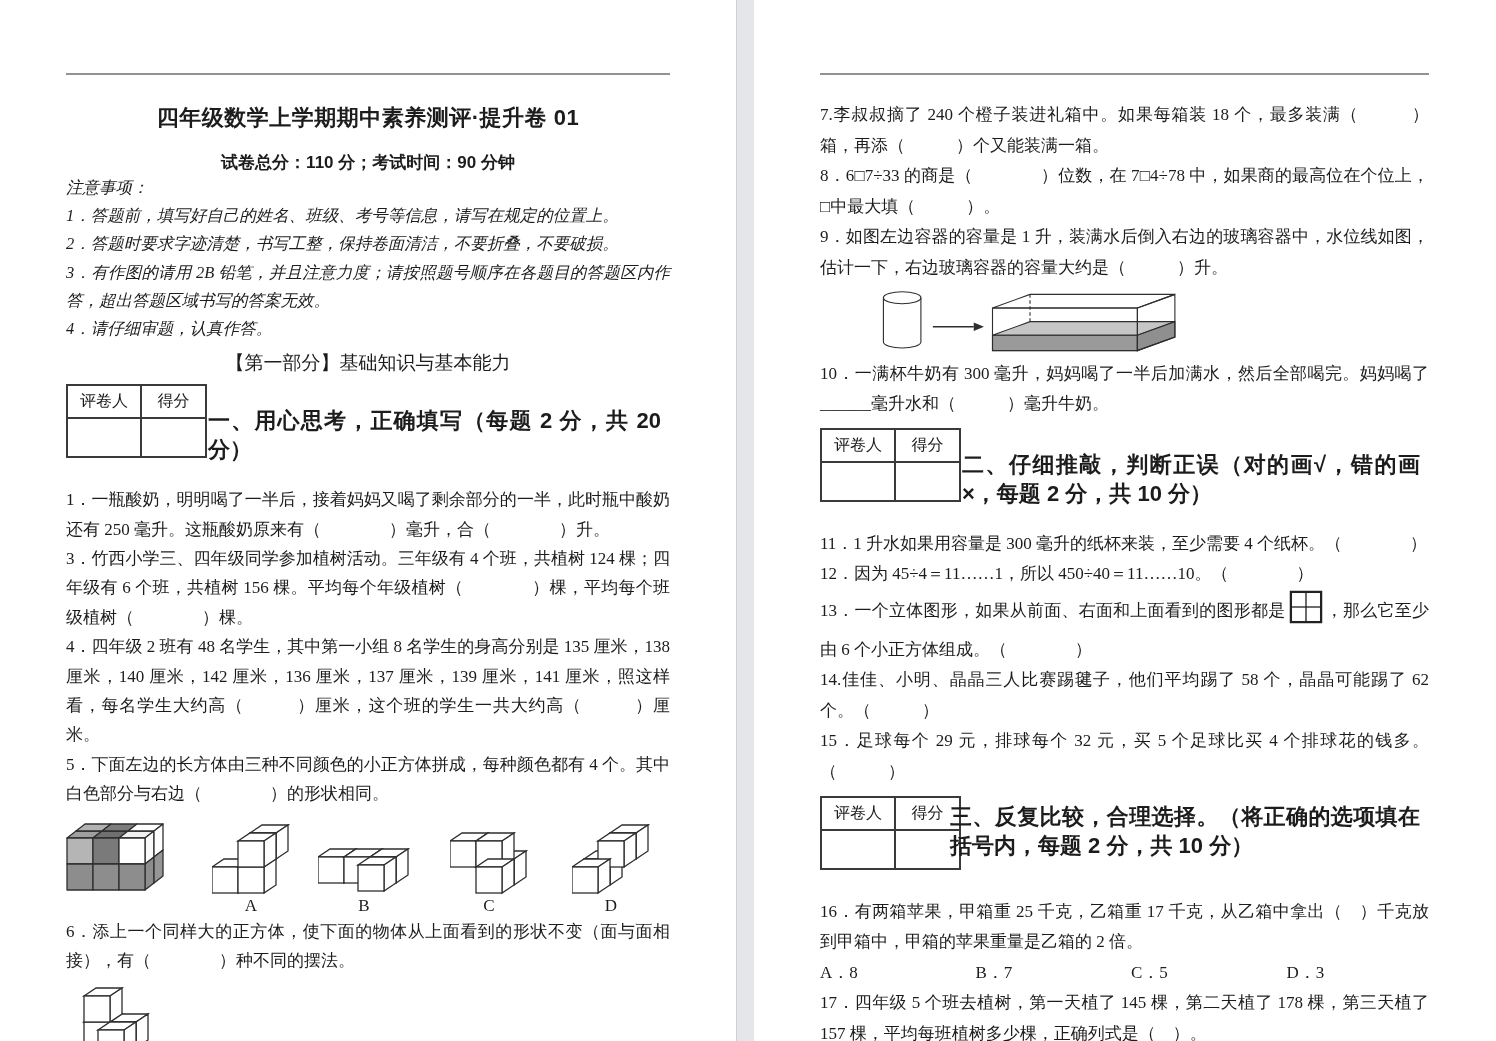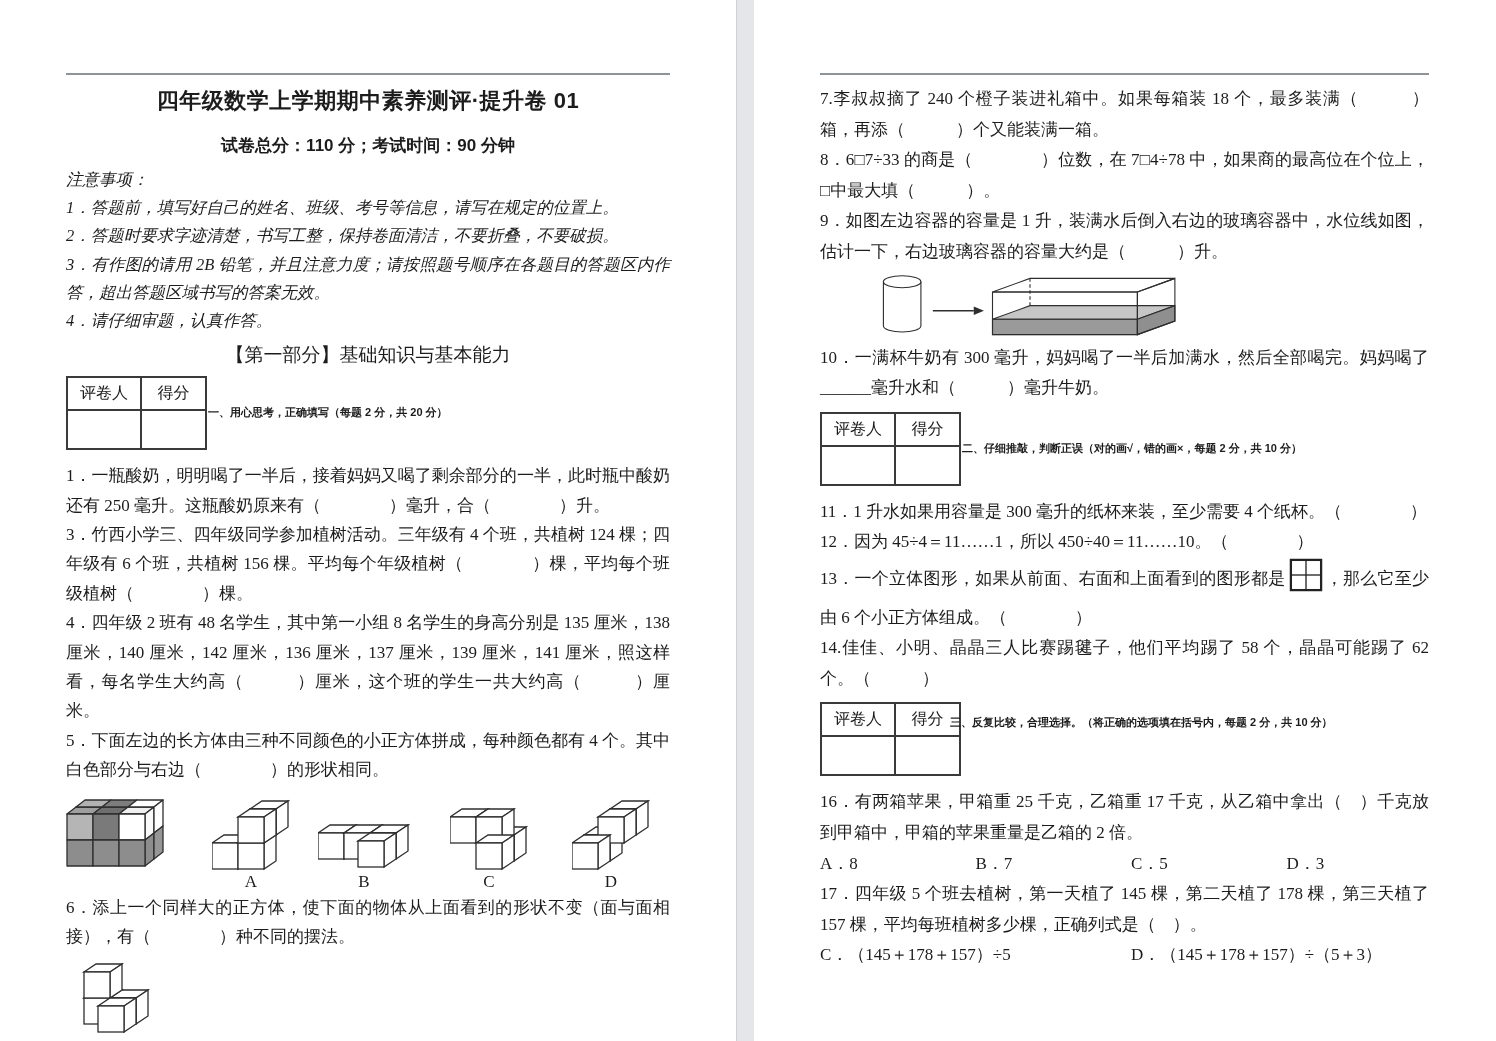--- a/index.html
+++ b/index.html
@@ -14,21 +14,21 @@
   #page2 { left:754px; width:742px; }
   .gutter {
     position:absolute; top:0; left:736px; width:18px; height:1041px;
     background:var(--gutter-color,#e4e6e9);
     border-left:1px solid #cdd0d4; border-right:1px solid #cdd0d4;
   }
   .page-inner { padding:0 67px 0 66px; }
   .top-rule { margin-top:73px; border-top:2px solid #8f9296; height:0; }
 
   .doc-title {
-    margin-top:12px; text-align:center;
+    margin-top:29px; text-align:center;
     font-family:"Liberation Sans", sans-serif; font-weight:bold;
     font-size:22px; line-height:28px; letter-spacing:0.5px;
   }
   .doc-subtitle {
     margin-top:20px; text-align:center;
     font-family:"Liberation Sans", sans-serif; font-weight:bold;
     font-size:17px; line-height:22px;
   }
   .notice { font-size:16.5px; line-height:28.2px; font-style:italic; }
   .notice p { margin:0; text-align:justify; }
@@ -46,27 +46,27 @@
   table.grader td {
     border:2px solid #3a3a3a; text-align:center; vertical-align:middle;
     padding:0;
   }
   table.grader tr.hd td { width:63px; height:31px; }
   table.grader tr.hd td:first-child { width:72px; }
   table.grader tr.bd td { height:37px; }
   .sec-title {
     position:absolute; left:142px; top:22px; right:9px;
     font-family:"Liberation Sans", sans-serif; font-weight:bold;
-    font-size:11px; line-height:29px; text-align:justify;
+    font-size:22px; line-height:29px; text-align:justify;
   }
   #sec3-block .sec-title { left:130px; top:6px; }
 
   .q { font-size:17px; line-height:29.4px; margin:0; text-align:justify; }
   #page2 .q { line-height:30.6px; }
-  .q-first { margin-top:9px; }
+  .q-first { margin-top:25px; }
 
   .fig-row {
     display:flex; align-items:flex-end; margin:6px 0 2px 0; gap:0;
     height:100px;
   }
   .fig-item { text-align:center; }
   .fig-label { font-size:17px; margin-top:2px; line-height:18px; }
 
   .inline-fig { display:inline-block; vertical-align:middle; margin:0 3px; }
   .opt-row { display:flex; font-size:17px; line-height:30.6px;gap:13px; }
@@ -92,21 +92,21 @@
   </defs>
 </svg>
 
 <div class="page" id="page1">
   <div class="page-inner">
     <div class="top-rule"></div>
 
     <div class="doc-title">四年级数学上学期期中素养测评·提升卷 01</div>
     <div class="doc-subtitle">试卷总分：110 分；考试时间：90 分钟</div>
 
-    <div class="notice" style="margin-top:9px">
+    <div class="notice" style="">
       <p>注意事项：</p>
       <p>1．答题前，填写好自己的姓名、班级、考号等信息，请写在规定的位置上。</p>
       <p>2．答题时要求字迹清楚，书写工整，保持卷面清洁，不要折叠，不要破损。</p>
       <p>3．有作图的请用 2B 铅笔，并且注意力度；请按照题号顺序在各题目的答题区内作答，超出答题区域书写的答案无效。</p>
       <p>4．请仔细审题，认真作答。</p>
     </div>
 
     <div class="part-heading">【第一部分】基础知识与基本能力</div>
 
     <div class="grader-block">
@@ -265,20 +265,21 @@
     <p class="q q-first">11．1 升水如果用容量是 300 毫升的纸杯来装，至少需要 4 个纸杯。（　　　　）</p>
     <p class="q">12．因为 45÷4＝11……1，所以 450÷40＝11……10。（　　　　）</p>
     <p class="q">
       <span>13．一个立体图形，如果从前面、右面和上面看到的图形都是</span><span class="inline-fig"><svg width="34" height="34" viewBox="0 0 36 36">
             <rect x="2" y="2" width="32" height="32" fill="#ffffff" stroke="#222" stroke-width="2.4"></rect>
             <line x1="18" y1="2" x2="18" y2="34" stroke="#222" stroke-width="1.4"></line>
             <line x1="2" y1="18" x2="34" y2="18" stroke="#222" stroke-width="1.4"></line>
           </svg></span><span>，那么它至少由 6 个小正方体组成。（　　　　）</span>
     </p>
     <p class="q">14.佳佳、小明、晶晶三人比赛踢毽子，他们平均踢了 58 个，晶晶可能踢了 62 个。（　　　）</p>
+    <p class="q">15．足球每个 29 元，排球每个 32 元，买 5 个足球比买 4 个排球花的钱多。（　　　）</p>
 
     <div class="grader-block" id="sec3-block">
       <table class="grader">
         <tbody>
             <tr class="hd">
           <td>评卷人</td>
           <td>得分</td>
         </tr>
         <tr class="bd">
           <td></td>

